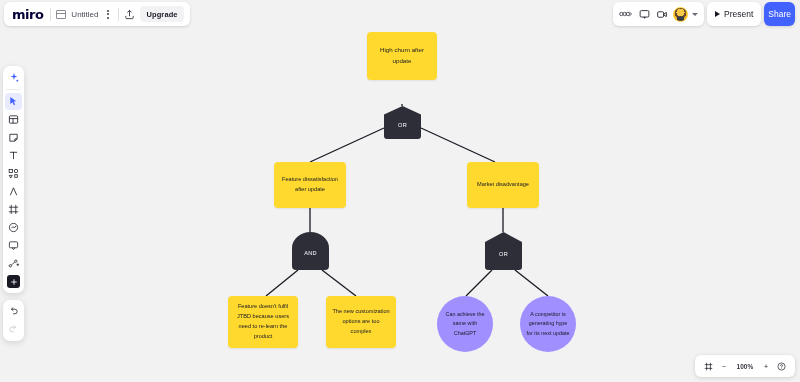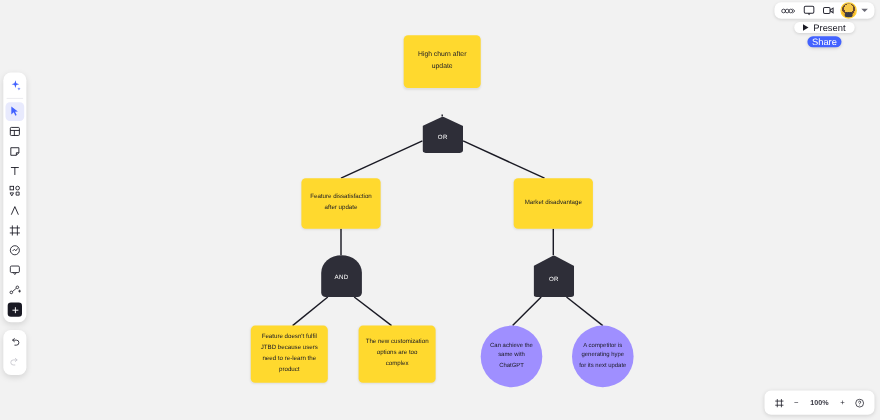--- a/index.html
+++ b/index.html
@@ -36,21 +36,21 @@
   .kebab i { display:block; width: 2px; height: 2px; border-radius: 50%; background: #3a3a44; }
   .share-up-icon { width: 11px; height: 11px; color: #3a3a44; display:flex; align-items:center; justify-content:center; }
   .upgrade-btn {
     font-size: 7.5px; font-weight: 700; color: #1a1a24;
     background: #f2f2f4; border-radius: 4px; padding: 3.5px 6px;
     cursor: pointer; letter-spacing: .1px;
   }
 
   .hdr-right {
     position: absolute; right: 5px; top: 2px; height: 24px;
-    display: flex; align-items: center; gap: 3px; flex-direction: column;
+    display: flex; align-items: center; gap: 3px;
   }
   .hdr-pill {
     height: 24px; display: flex; align-items: center; gap: 4px;
     background: #ffffff; border-radius: 6px;
     box-shadow: 0 1px 3px rgba(0,0,0,.14);
     padding: 0 6px;
   }
   .hdr-icon { width: 14px; height: 14px; display:flex; align-items:center; justify-content:center; color:#2b2b36; cursor:pointer;}
   .avatar {
     width: 15px; height: 15px; border-radius: 50%;
@@ -133,20 +133,40 @@
   .zb-item { display:flex; align-items:center; justify-content:center; color:#1a1a24; cursor:pointer; font-size:7px; }
   .zb-pct { font-size:6.5px; font-weight:700; color:#3a3a44; min-width:20px; text-align:center; }
 </style>
 </head>
 <body>
 
 <div id="app">
 
   <div class="header">
 
+    <div class="hdr-left">
+      <span class="miro-logo">miro</span>
+      <span class="hdr-div"></span>
+      <span class="board-icon"></span>
+      <span class="board-title">Untitled</span>
+      <span class="kebab">
+          <i></i>
+          <i></i>
+          <i></i>
+        </span>
+      <span class="hdr-div"></span>
+      <span class="share-up-icon">
+        <svg width="11" height="11" viewBox="0 0 24 24" fill="none" stroke="currentColor" stroke-width="2" stroke-linecap="round" stroke-linejoin="round">
+          <path d="M4 16v3a2 2 0 0 0 2 2h12a2 2 0 0 0 2-2v-3"></path>
+            <polyline points="8 7 12 3 16 7"></polyline>
+            <line x1="12" y1="3" x2="12" y2="15"></line>
+        </svg>
+      </span>
+      <span class="upgrade-btn">Upgrade</span>
+    </div>
 
     <div class="hdr-right">
       <div class="hdr-pill">
         <span class="hdr-icon">
           <svg width="15" height="10" viewBox="0 0 30 14" fill="none" stroke="currentColor" stroke-width="1.6">
             <circle cx="5" cy="7" r="3.6"></circle>
               <circle cx="12" cy="7" r="3.6"></circle>
             <circle cx="19" cy="7" r="3.6"></circle>
               <path d="M23 3.5l4 3.5-4 3.5" stroke-linecap="round"></path>
           </svg>

